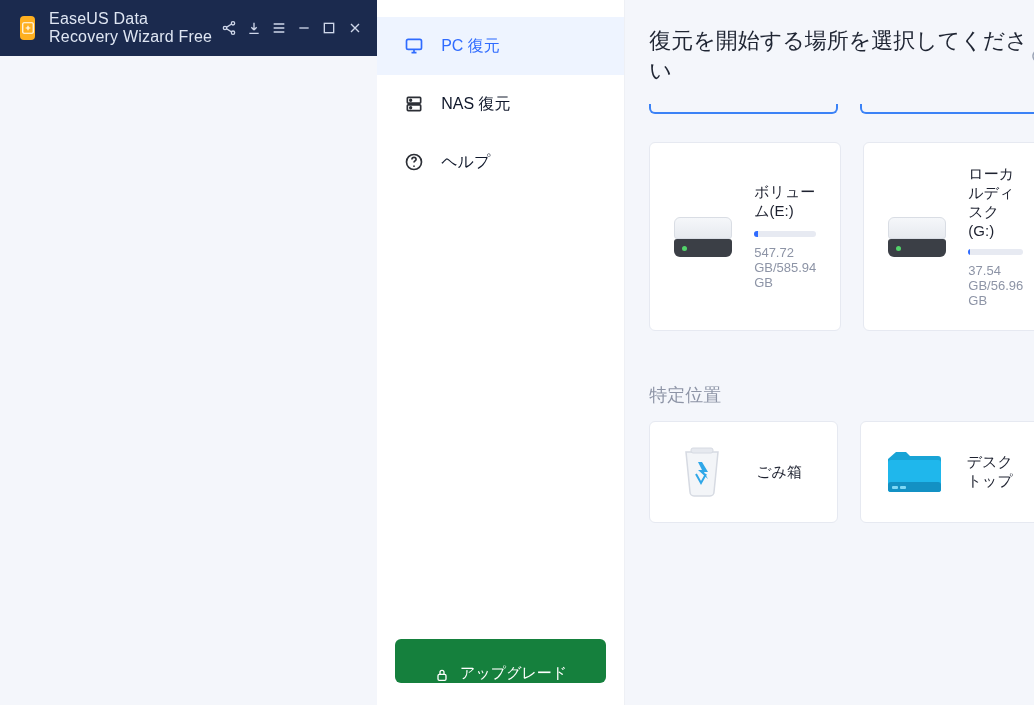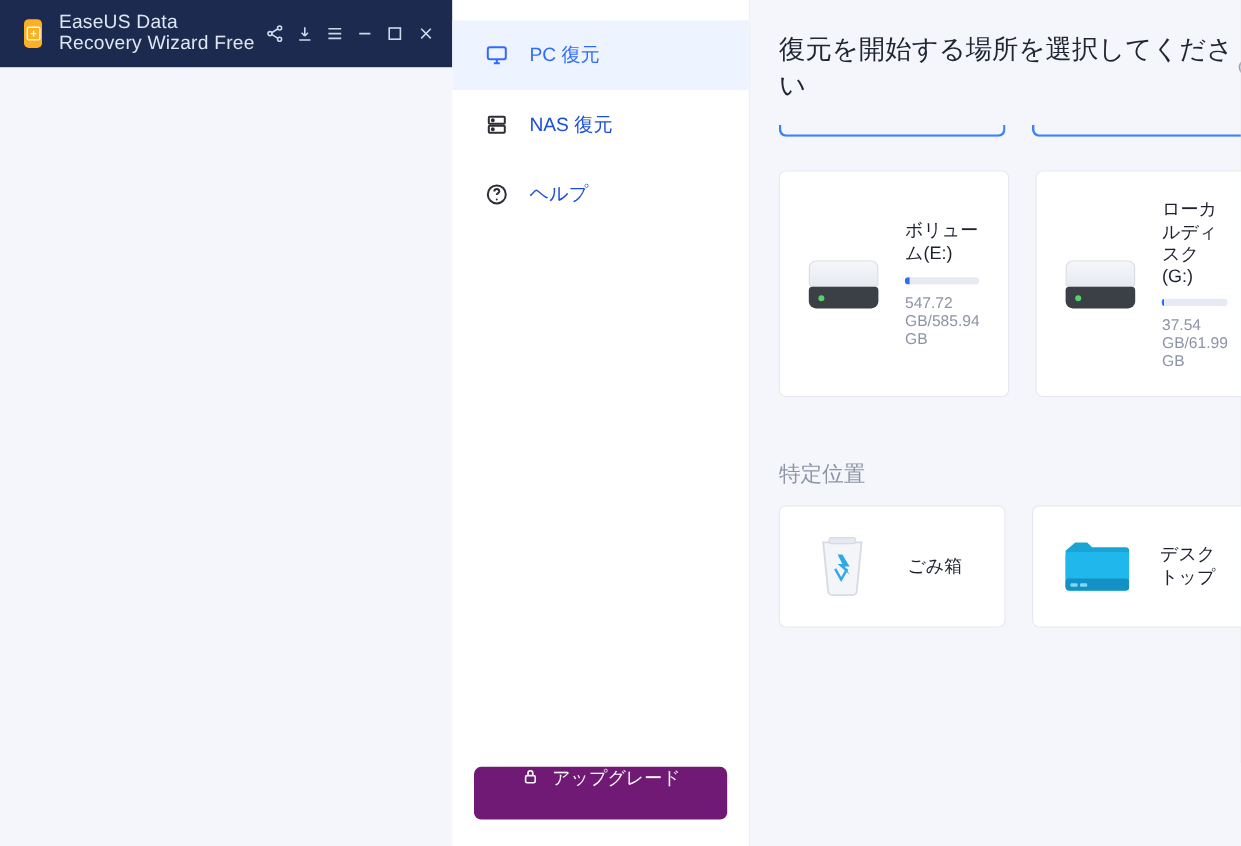--- a/index.html
+++ b/index.html
@@ -67,45 +67,45 @@
     flex-direction: column;
     padding-top: 17px;
     border-right: 1px solid #eef0f5;
   }
   .side-item {
     display: flex;
     align-items: center;
     height: 58px;
     padding: 0 26px;
     font-size: 16px;
-    color: #1d4ed8;
+    color: #0f172a;
     cursor: pointer;
     gap: 16px;
   }
   .side-item.active {
     background: #eef4ff;
     color: #2f6bff;
   }
   .side-item .mi {
     width: 22px; height: 22px;
     display:flex; align-items:center; justify-content:center;
   }
   .side-item .mi svg { width: 20px; height: 20px; }
   .side-item.active .mi svg { stroke:#2f6bff; fill:#2f6bff; }
   .side-item .mi svg.path-only { fill:none; }
 
   .sidebar .grow { flex: 1; }
 
   .upgrade-btn {
     margin: 0 18px 22px 18px;
     height: 44px;
-    background: #701a75;
+    background: #15803d;
     border-radius: 6px;
     display: flex;
-    align-items: flex-start;
+    align-items: flex-end;
     justify-content: center;
     gap: 10px;
     color: #fff;
     font-size: 15px;
     cursor: pointer;
   }
   .upgrade-btn svg { width: 16px; height: 16px; stroke:#fff; fill:none; stroke-width:2; }
 
   
   .main {
@@ -363,21 +363,21 @@
           <div class="drive-icon">
             <div class="top"></div>
               <div class="bot"></div>
               <div class="led"></div>
           </div>
           <div class="card-body">
             <div class="card-title">ローカルディスク(G:)</div>
             <div class="progress">
               <div class="fill" style="width:3%"></div>
             </div>
-            <div class="card-sub">37.54 GB/61.99 GB</div>
+            <div class="card-sub">37.54 GB/56.96 GB</div>
           </div>
         </div>
 
         <div></div>
       </div>
 
       <div class="section-label">特定位置</div>
 
       <div class="grid2">
         <div class="card2">

